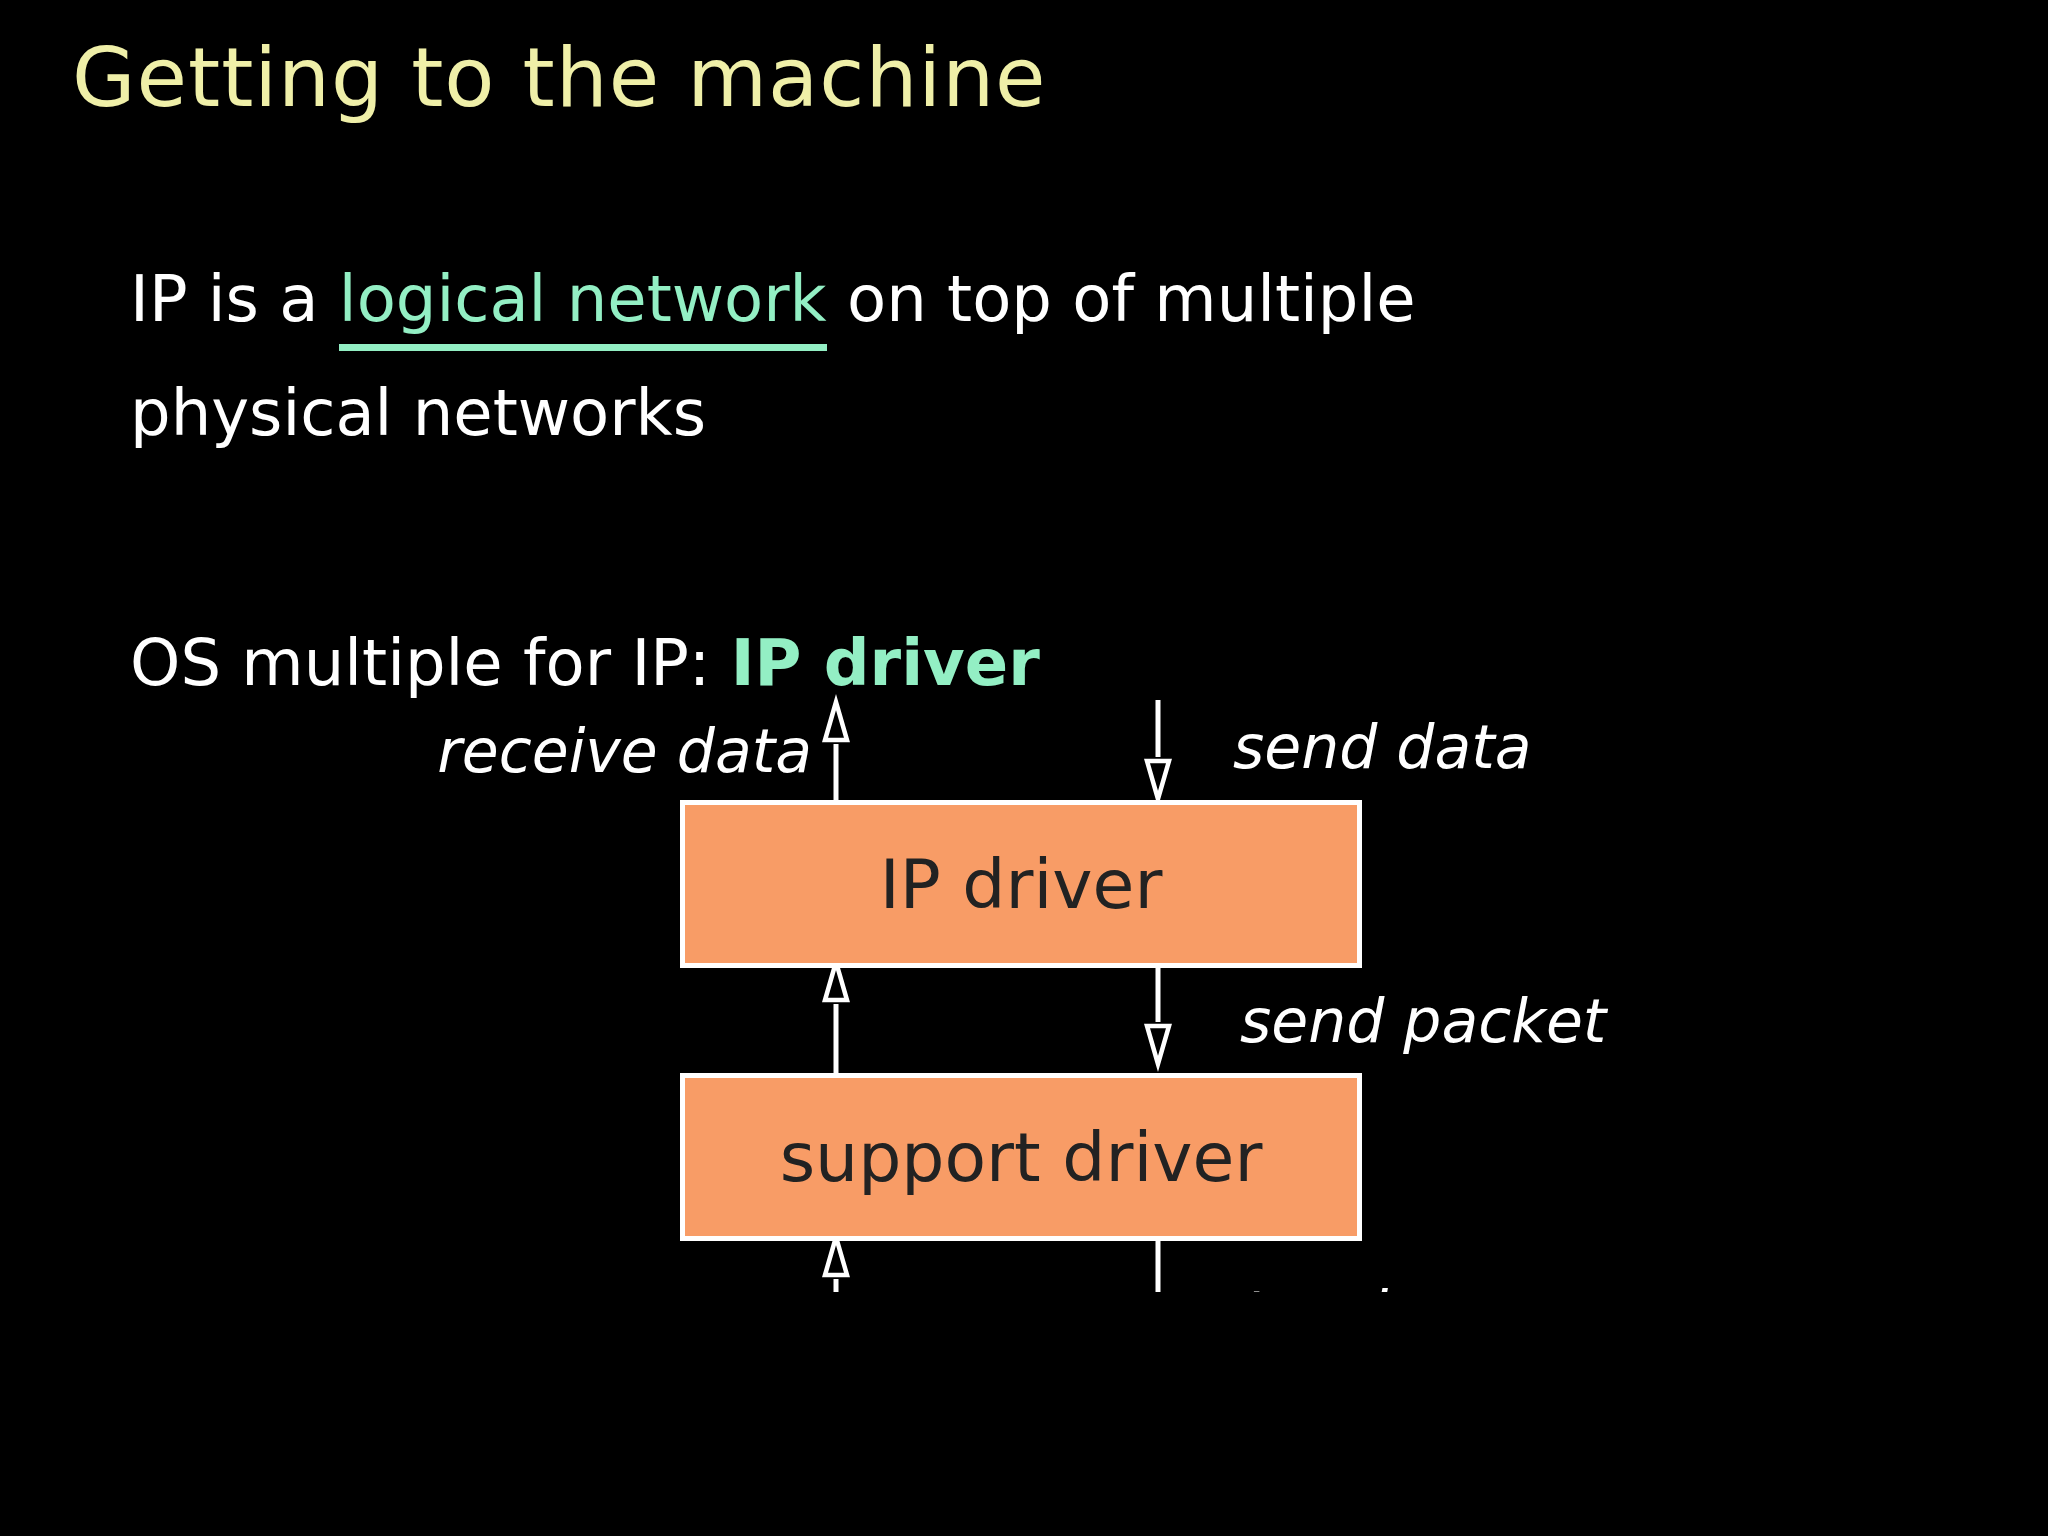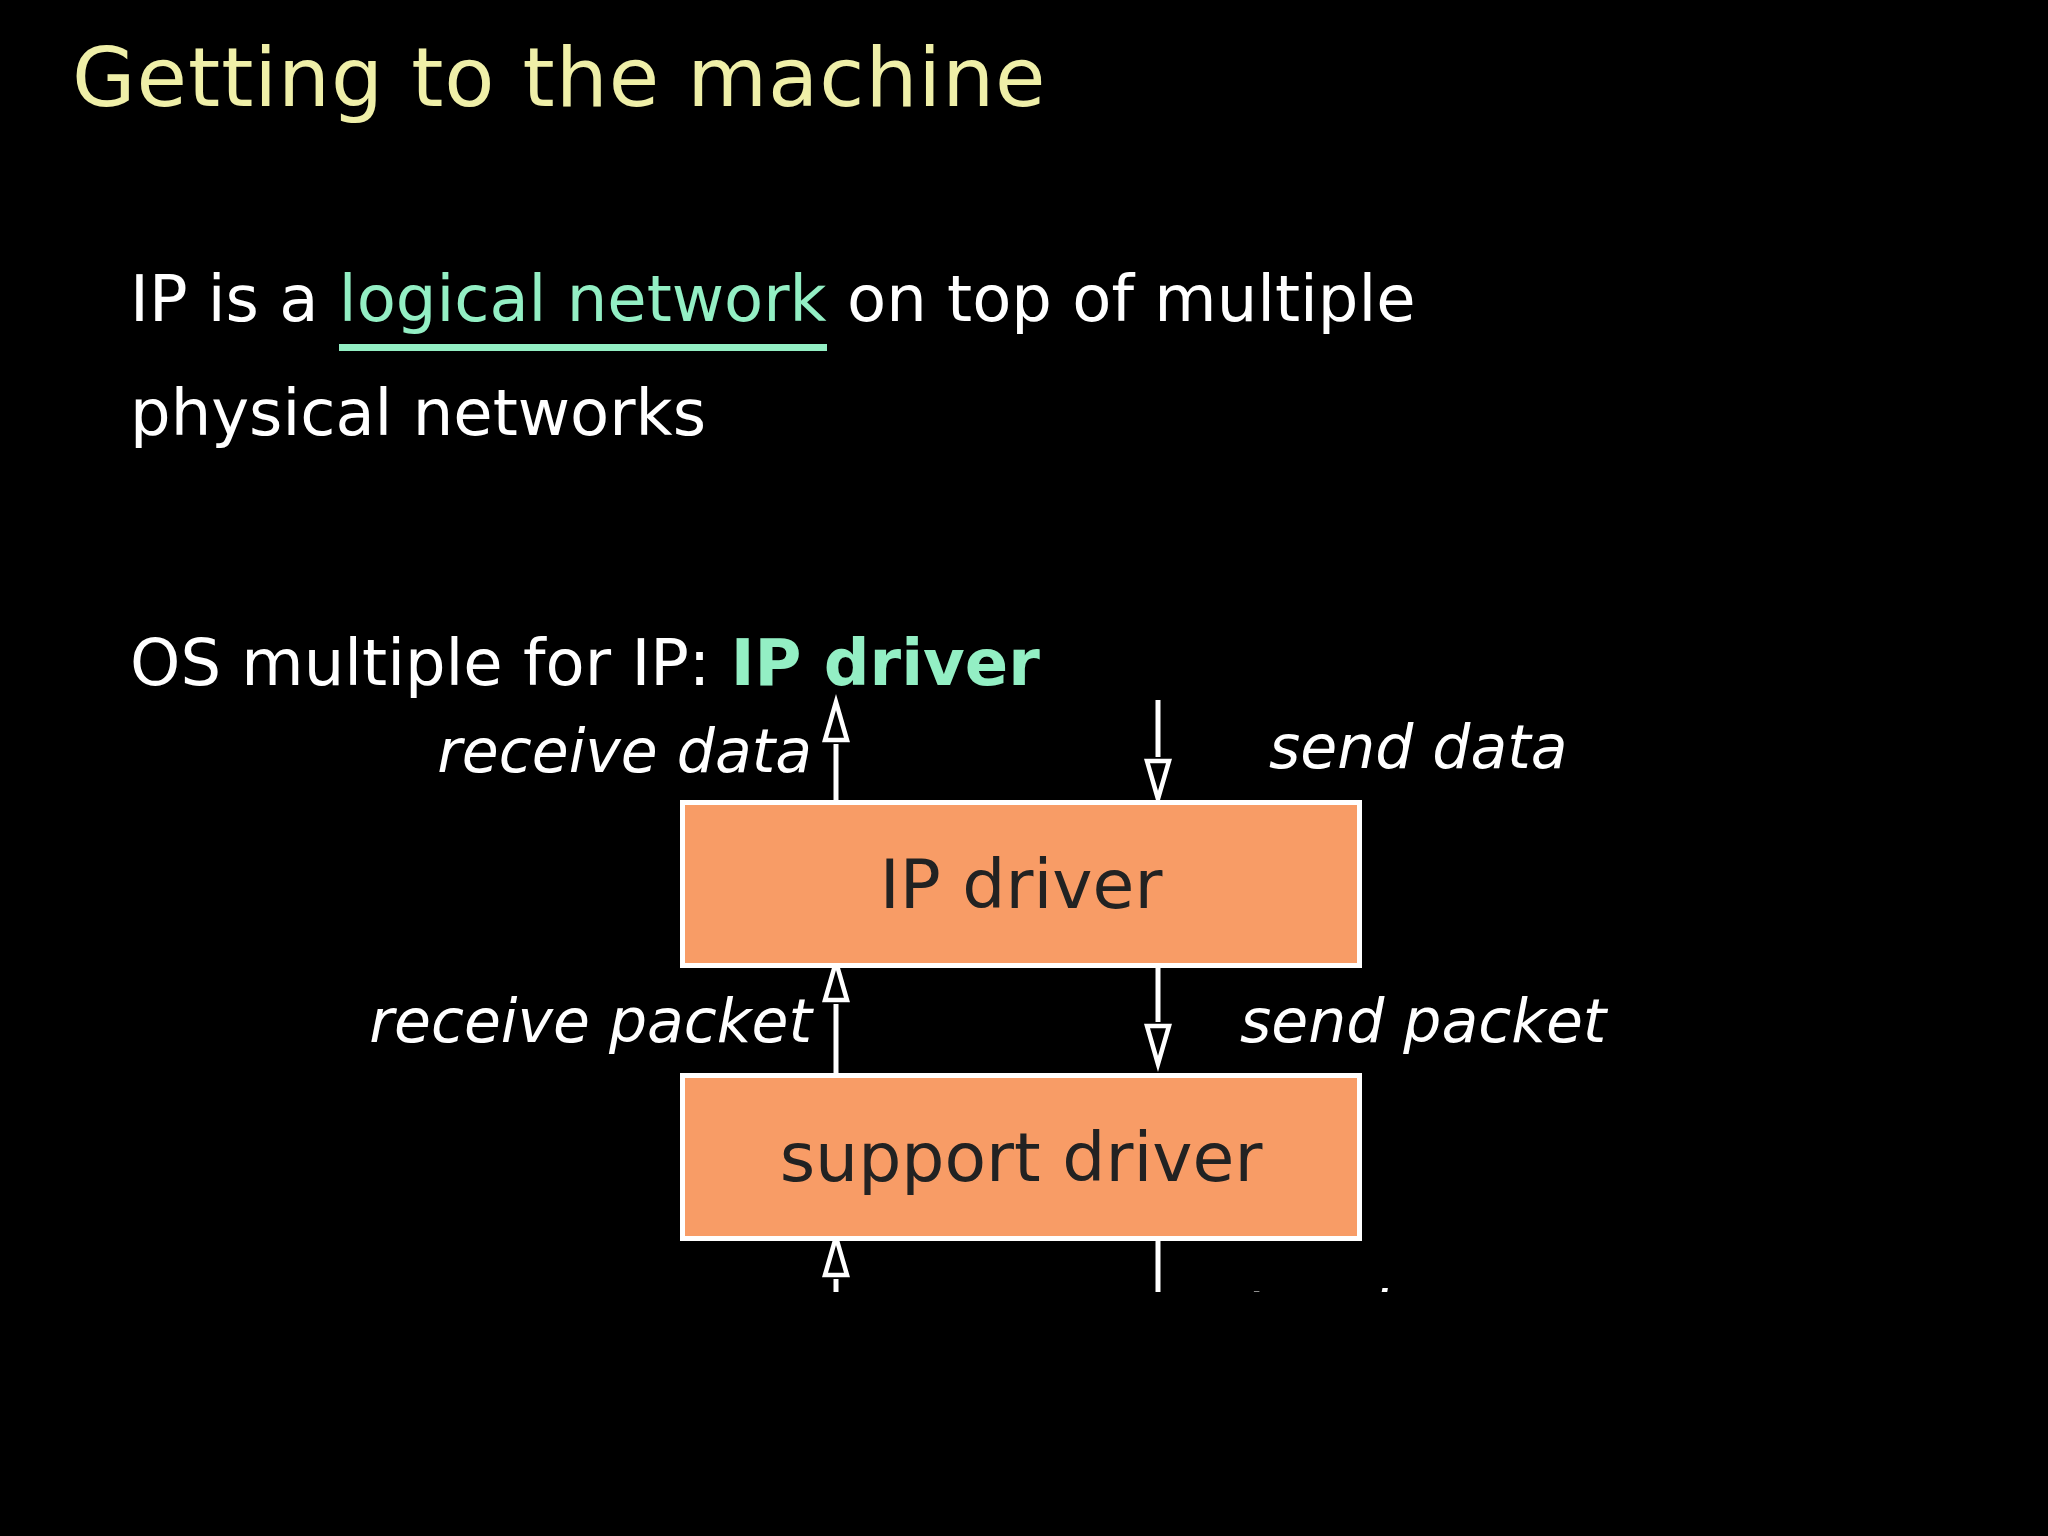--- a/index.html
+++ b/index.html
@@ -60,21 +60,21 @@
   .ip-box  { top: 800px; }
   .net-box { top: 1073px; }
   .arrow-label {
     position: absolute;
     font-size: 60px;
     font-style: italic;
     color: var(--body-text, #fff);
     white-space: nowrap;
   }
   .lbl-receive-data   { right: 1236px; top: 716px; font-style: italic; }
-  .lbl-send-data      { left: 1269px;  top: 712px; }
+  .lbl-send-data      { left: 1233px;  top: 712px; }
   .lbl-receive-packet { right: 1236px; top: 986px; }
   .lbl-send-packet    { left: 1240px;  top: 986px; }
   .lbl-from-wire      { right: 1236px; top: 1262px; }
   .lbl-to-wire        { left: 1243px;  top: 1262px; margin-top: 16px; }
   .arrows-overlay {
     position: absolute;
     left: 0; top: 0;
     width: 2048px;
     height: 1536px;
     pointer-events: none;
@@ -125,17 +125,16 @@
       <line class="arrow-line" x1="1158" y1="1232" x2="1158" y2="1302"></line>
       <polygon class="arrow-head" points="1158,1344 1147,1306 1169,1306"></polygon>
     </g>
   </svg>
 
   <div class="driver-box ip-box">IP driver</div>
   <div class="driver-box net-box">support driver</div>
 
   <div class="arrow-label lbl-receive-data">receive data</div>
   <div class="arrow-label lbl-send-data">send data</div>
-  <div class="arrow-label lbl-receive-packet">receive packet</div>
   <div class="arrow-label lbl-send-packet">send packet</div>
   <div class="arrow-label lbl-to-wire">to wire</div>
 
 </div>
 
 </body></html>

